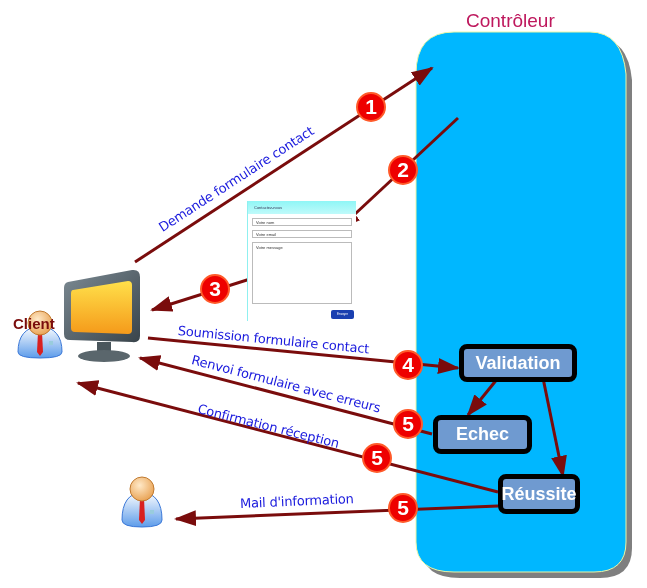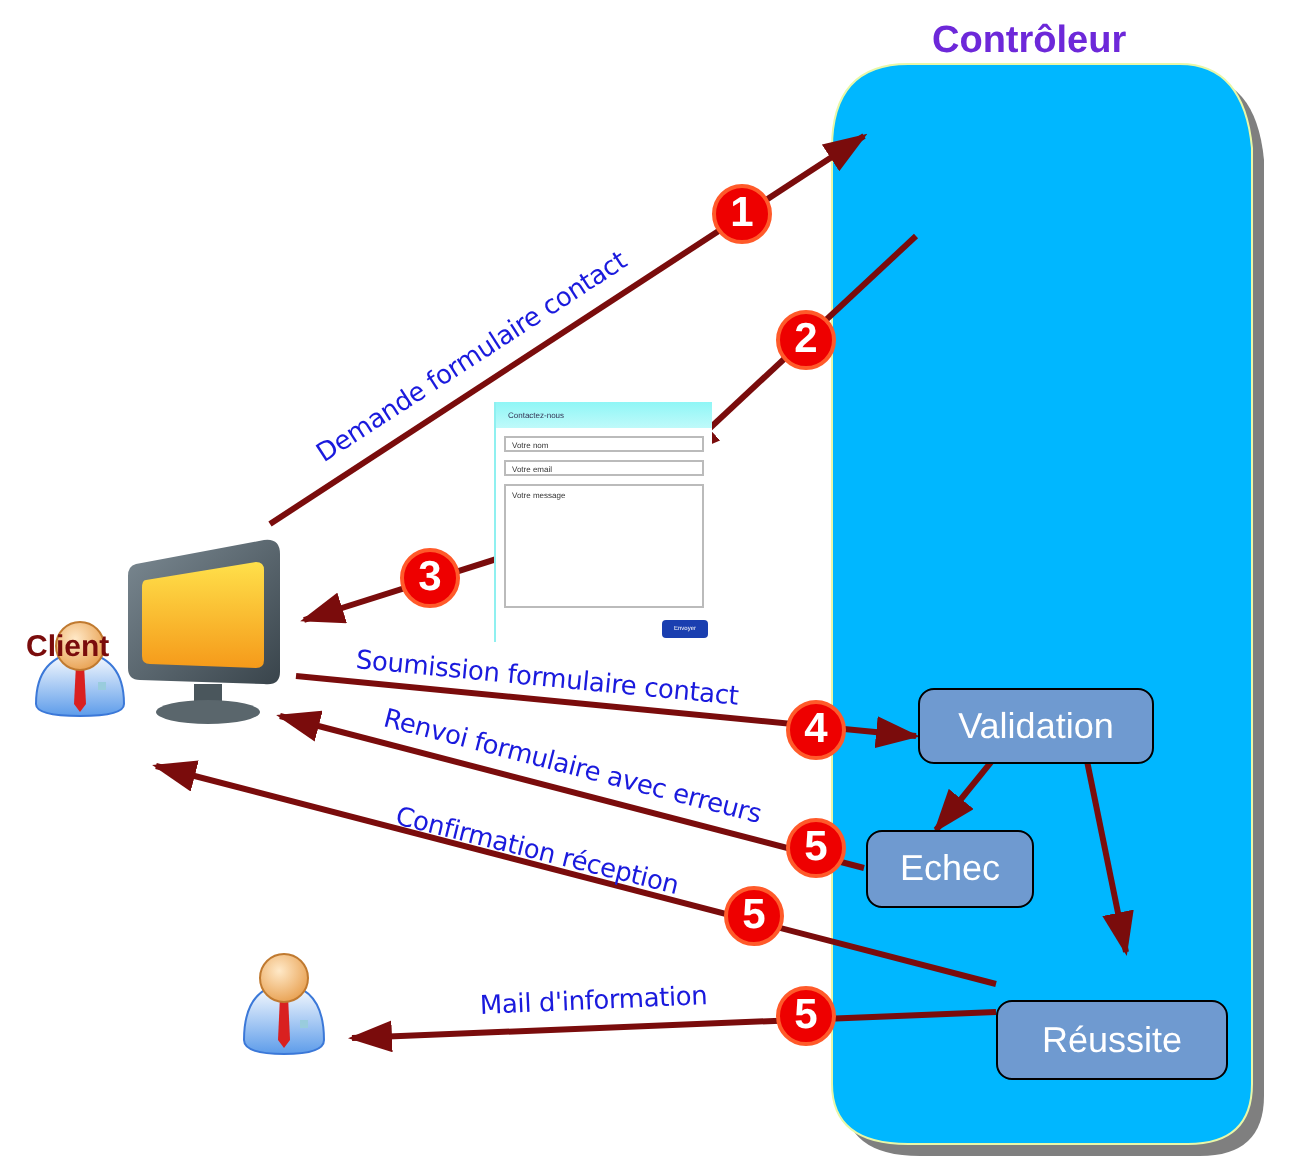--- a/index.html
+++ b/index.html
@@ -1,22 +1,22 @@
 <!DOCTYPE html>
 <html><head>
 <meta charset="utf-8">
 <style>
   html, body { margin: 0; padding: 0; background: #ffffff; }
   body { width: 647px; height: 588px; position: relative; overflow: hidden;
          font-family: "Liberation Sans", sans-serif; }
   #stage { position: absolute; left: 0; top: 0; width: 647px; height: 588px; }
-  .title { position: absolute; font-weight: bold; color: #6d28d9; font-size: 19px; }
+  .title { position: absolute; font-weight: normal; color: #be185d; font-size: 19px; }
   .actor-label { position: absolute; font-weight: bold; color: #7a0c0c; font-size: 15px; margin-top: 32px; }
-  .state { position: absolute; background: #6f9ad0; border: 1px solid #000000; border-radius: 8px;
-           color: #ffffff; font-weight: normal; font-size: 18px; display: flex; align-items: center;
+  .state { position: absolute; background: #6f9ad0; border: 5px solid #000000; border-radius: 8px;
+           color: #ffffff; font-weight: bold; font-size: 18px; display: flex; align-items: center;
            justify-content: center; box-sizing: border-box; }
   .badge { position: absolute; width: 30px; height: 30px; border-radius: 50%; background: #ee0000;
            border: 2px solid #ff5a2a; color: #ffffff; font-weight: bold; font-size: 21px;
            display: flex; align-items: center; justify-content: center; box-sizing: border-box; }
   .edge-label { position: absolute; color: #1a1add; font-size: 13px; white-space: nowrap;
                 transform-origin: left center; font-family: "DejaVu Sans", sans-serif; letter-spacing: -0.2px; }
   .form { position: absolute; left: 247px; top: 201px; width: 108px; height: 120px; background: #fff;
           border-left: 1px solid #8ff0f0; }
   .form-head { height: 13px; background: linear-gradient(#8ff6f6, #bffafa); font-size: 4px; color: #335;
                padding-left: 6px; line-height: 13px; }
@@ -98,22 +98,22 @@
     <div class="form-head">Contactez-nous</div>
     <div class="form-field">Votre nom</div>
     <div class="form-field">Votre email</div>
     <div class="form-area">Votre message</div>
     <div class="form-btn">Envoyer</div>
   </div>
 
   <div class="actor-label" style="left:13px;top:283px;">Client</div>
 
   <div class="state" style="left:459px;top:344px;width:118px;height:38px;">Validation</div>
-  <div class="state" style="left:433px;top:415px;width:84px;height:39px;">Echec</div>
-  <div class="state" style="left:498px;top:500px;width:116px;height:40px;">Réussite</div>
+  <div class="state" style="left:433px;top:415px;width:99px;height:39px;">Echec</div>
+  <div class="state" style="left:498px;top:474px;width:82px;height:40px;">Réussite</div>
 
   <div class="edge-label" style="left:160px;top:221px;transform:rotate(-33deg);">Demande formulaire contact</div>
   <div class="edge-label" style="left:178px;top:323px;transform:rotate(5.5deg);">Soumission formulaire contact</div>
   <div class="edge-label" style="left:192px;top:352px;transform:rotate(14.5deg);">Renvoi formulaire avec erreurs</div>
   <div class="edge-label" style="left:198px;top:401px;transform:rotate(14deg);">Confirmation réception</div>
   <div class="edge-label" style="left:240px;top:496px;transform:rotate(-2.5deg);">Mail d'information</div>
 
   <div class="badge" style="left:356px;top:92px;">1</div>
   <div class="badge" style="left:388px;top:155px;">2</div>
   <div class="badge" style="left:200px;top:274px;">3</div>

